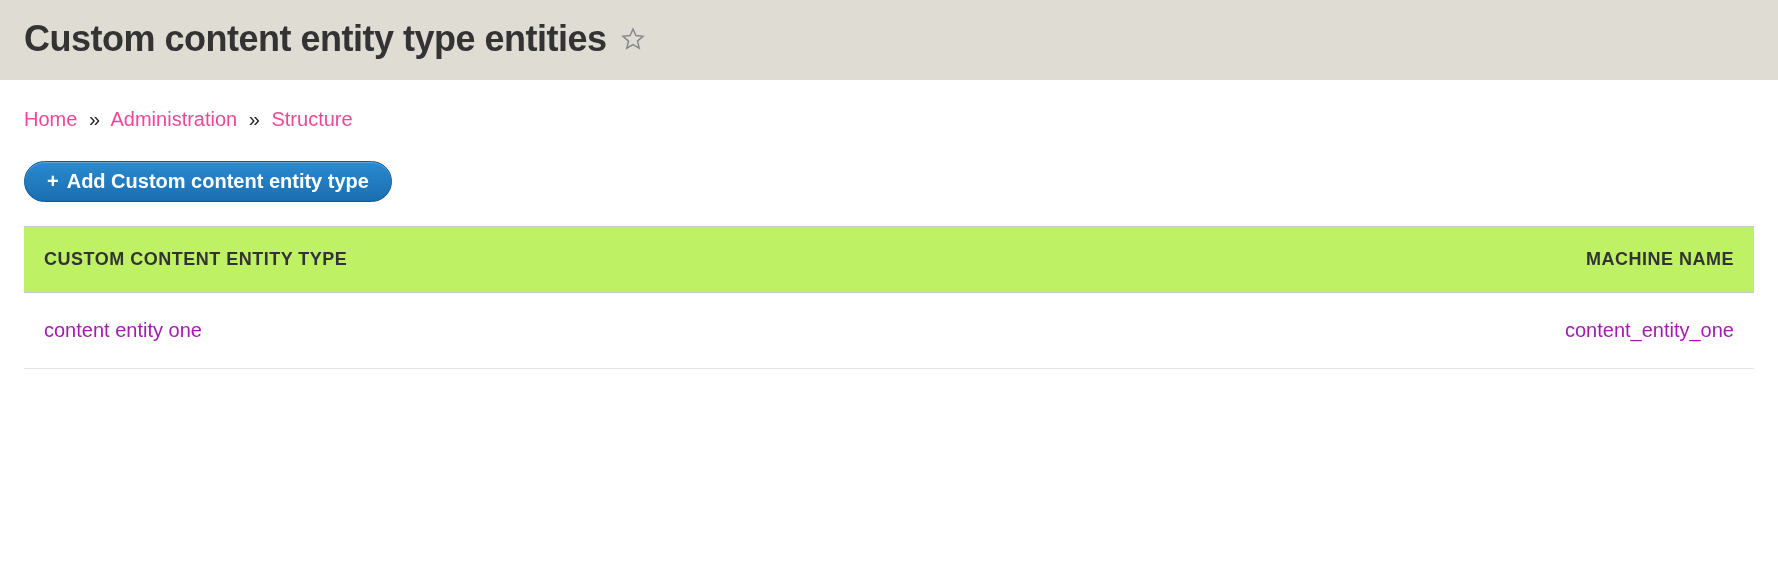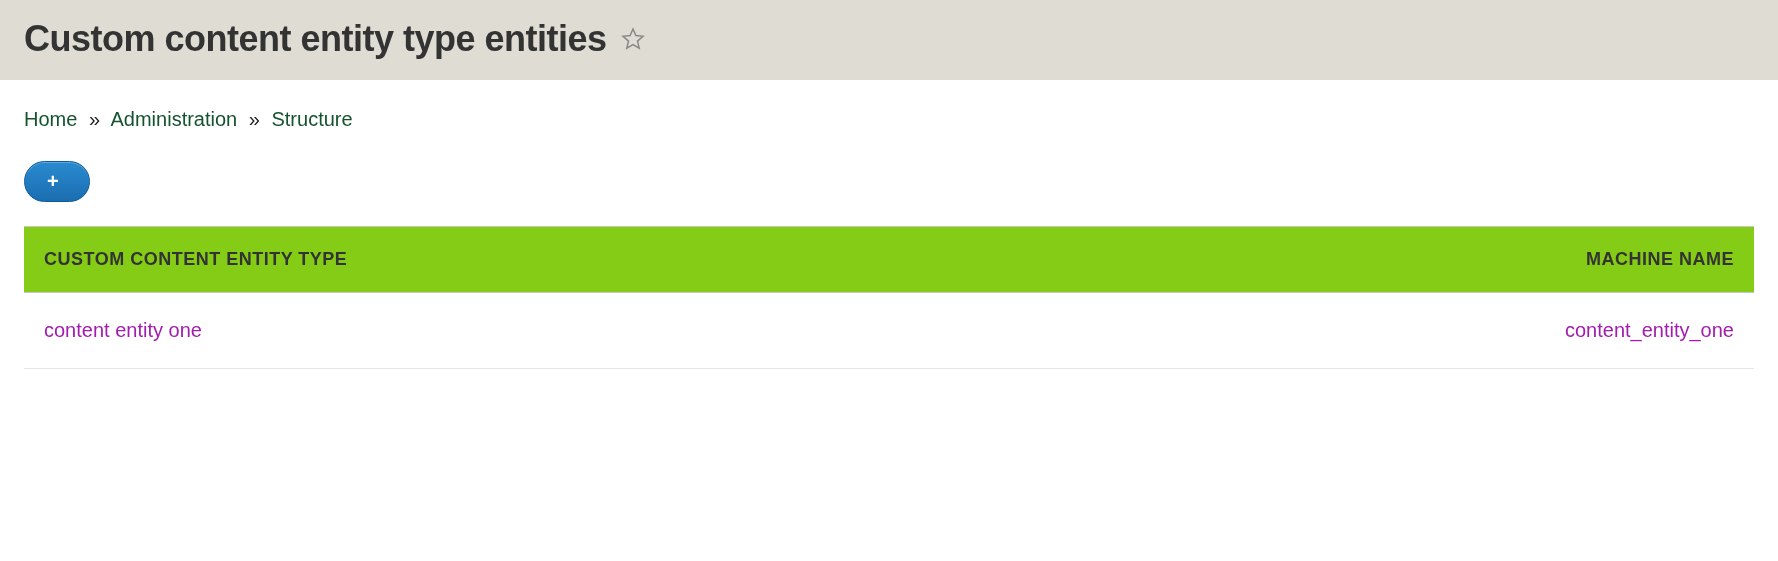--- a/index.html
+++ b/index.html
@@ -31,21 +31,21 @@
     cursor: pointer;
   }
   .content {
     padding: 28px 24px;
   }
   .breadcrumb {
     font-size: 20px;
     margin-bottom: 30px;
   }
   .breadcrumb a {
-    color: #14532d;
+    color: #ec4899;
     text-decoration: none;
   }
   .breadcrumb .sep {
     color: #222;
     margin: 0 6px;
   }
   .add-button {
     display: inline-flex;
     align-items: center;
     background: linear-gradient(to bottom, #2a8ad0, #1a6eb0);
@@ -61,21 +61,21 @@
   }
   .add-button .plus {
     margin-right: 8px;
     font-weight: 700;
   }
   table.listing {
     width: 100%;
     border-collapse: collapse;
   }
   table.listing thead th {
-    background: #84cc16;
+    background: #bef264;
     border-top: 1px solid #c8c8c2;
     border-bottom: 1px solid #c8c8c2;
     text-align: left;
     font-size: 18px;
     font-weight: 700;
     letter-spacing: 0.5px;
     text-transform: uppercase;
     padding: 22px 20px;
     color: #333;
   }
@@ -105,20 +105,21 @@
   <nav class="breadcrumb">
     <a href="#">Home</a>
     <span class="sep">»</span>
     <a href="#">Administration</a>
     <span class="sep">»</span>
     <a href="#">Structure</a>
   </nav>
 
   <button class="add-button">
     <span class="plus">+</span>
+    <span>Add Custom content entity type</span>
   </button>
 
   <table class="listing">
     <thead>
       <tr>
         <th>Custom content entity type</th>
         <th class="col-machine">Machine name</th>
       </tr>
     </thead>
     <tbody>

